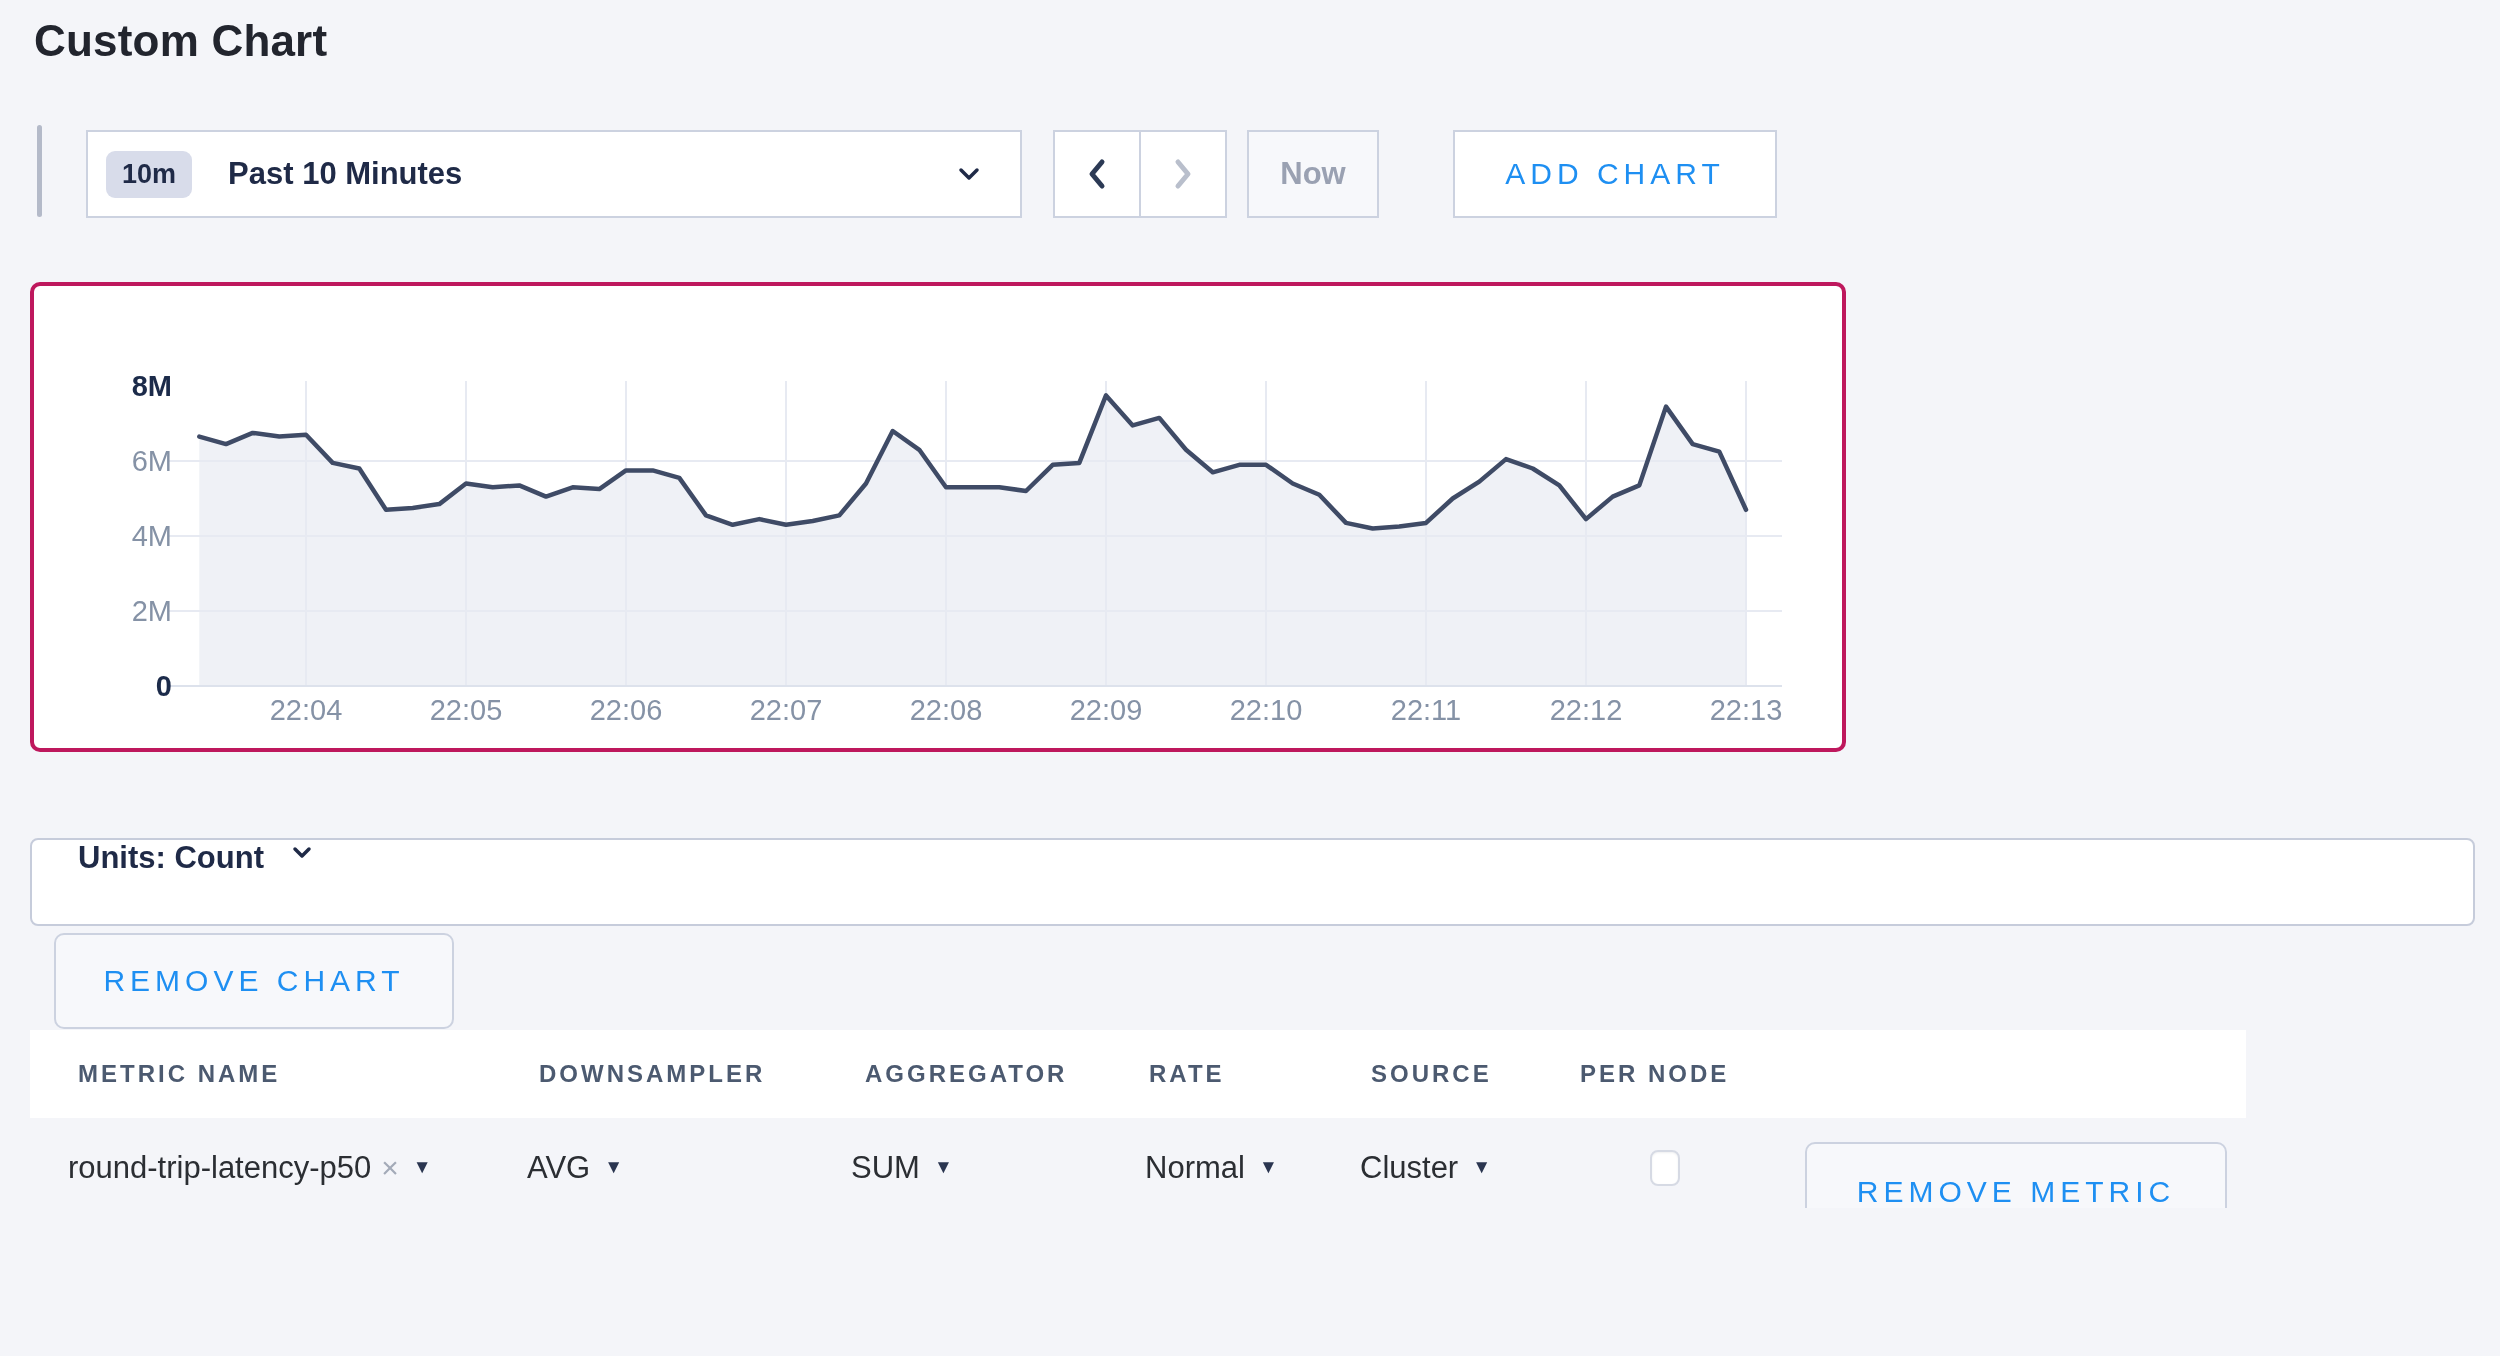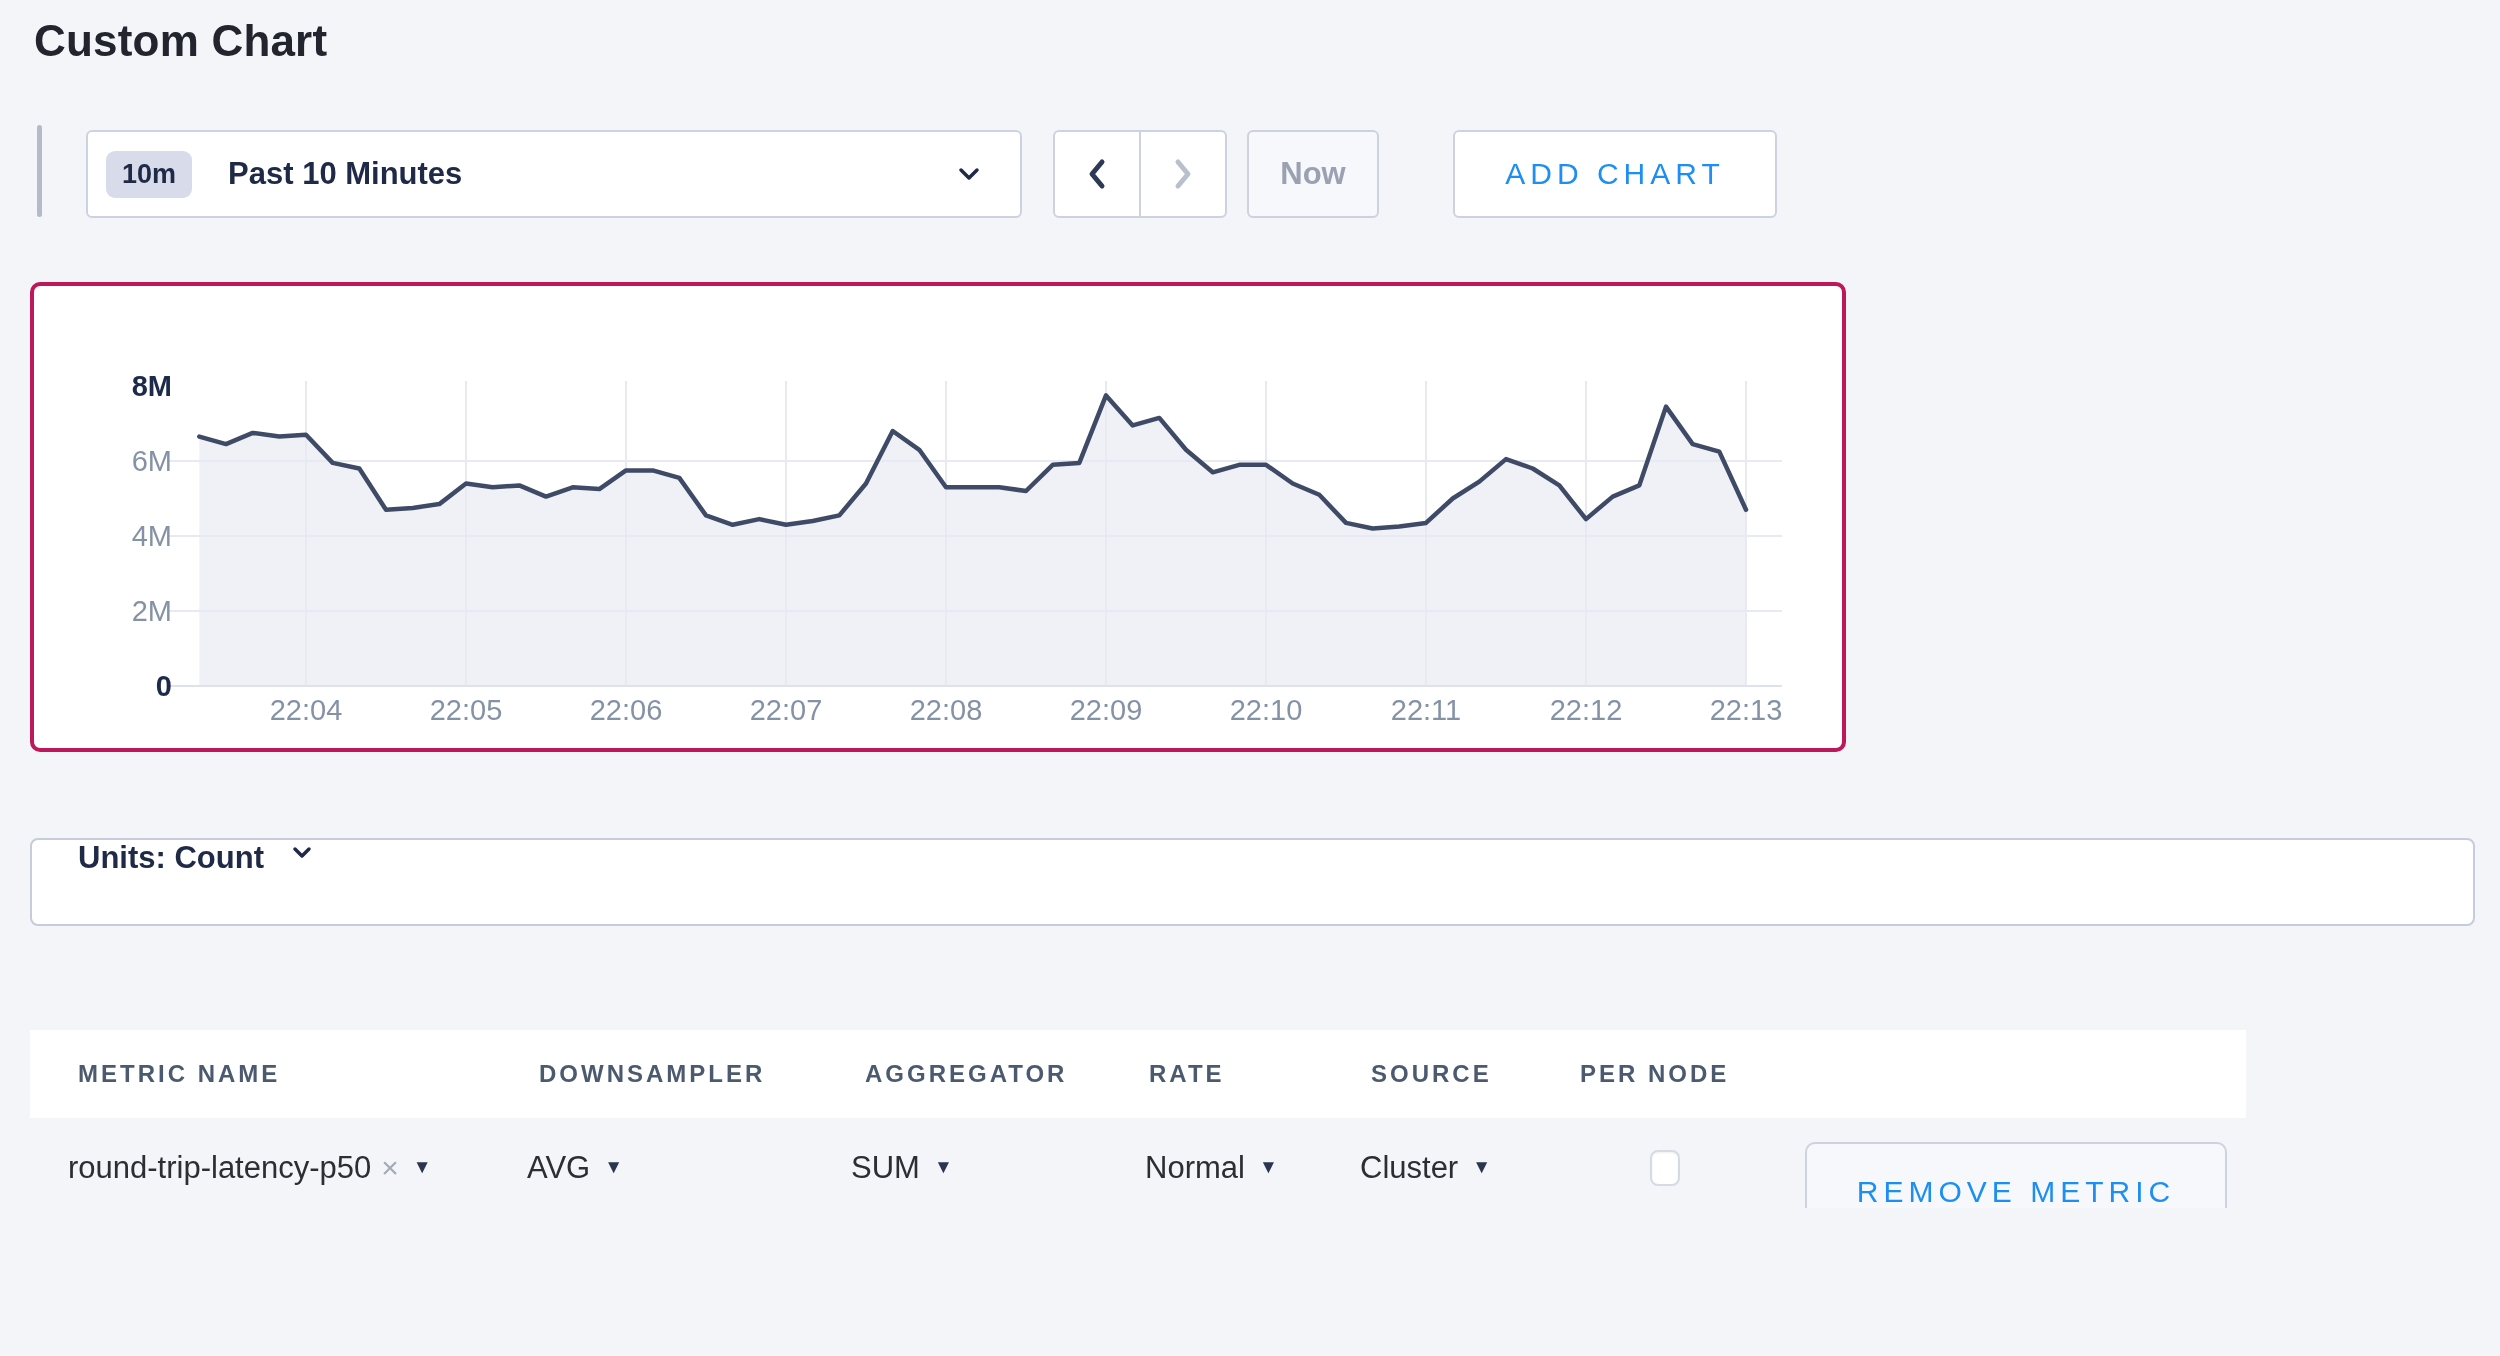--- a/index.html
+++ b/index.html
@@ -5,21 +5,21 @@
   html,body{margin:0;padding:0;background:#f4f5f9;}
   #app{position:relative;width:2500px;height:1208px;background:#f4f5f9;overflow:hidden;
        font-family:"Liberation Sans",sans-serif;color:#22252e;}
   .abs{position:absolute;}
 
   
   #page-title{left:34px;top:16px;font-size:44px;font-weight:600;color:#22252e;letter-spacing:.2px;}
 
   
   #range-divider{left:37px;top:125px;width:5px;height:92px;background:#b4bac9;border-radius:3px;}
-  .btn{box-sizing:border-box;border:2px solid #ccd2e0;border-radius:6px;background:#ffffff;
+  .btn{box-sizing:border-box;border:2px solid #ccd2e0;border-radius:0;background:#ffffff;
        display:flex;align-items:center;cursor:pointer;}
   #time-select{left:86px;top:130px;width:936px;height:88px;padding:0 36px 0 18px;}
   #time-badge{background:#d8dcea;color:#1f2a47;font-weight:700;font-size:27px;border-radius:9px;
               padding:10px 16px;line-height:1;}
   #time-label{margin-left:36px;font-size:31px;font-weight:700;color:#1f2a47;}
   .spacer{flex:1;}
   .chev{width:30px;height:30px;}
   .chev polyline{fill:none;stroke:#1f2a47;stroke-width:3.5;stroke-linecap:round;stroke-linejoin:round;}
   #arrow-group{left:1053px;top:130px;width:174px;height:88px;padding:0;overflow:hidden;}
   .arrow-half{flex:1;height:100%;display:flex;align-items:center;justify-content:center;}
@@ -140,20 +140,21 @@
     </svg>
   </div>
 
   <div id="units-bar" class="abs">
     <span id="units-label">Units: Count</span>
     <svg id="units-chevron" viewBox="0 0 24 24">
       <polyline points="5,9 12,16 19,9"></polyline>
     </svg>
   </div>
 
+  <button id="remove-chart-button" class="abs btn blue-btn">REMOVE CHART</button>
 
   <div id="table-header-band" class="abs"></div>
   <div class="col-header" style="left:78px">METRIC NAME</div>
   <div class="col-header" style="left:539px">DOWNSAMPLER</div>
   <div class="col-header" style="left:865px">AGGREGATOR</div>
   <div class="col-header" style="left:1149px">RATE</div>
   <div class="col-header" style="left:1371px">SOURCE</div>
   <div class="col-header" style="left:1580px">PER NODE</div>
 
   <div class="cell" style="left:68px">

